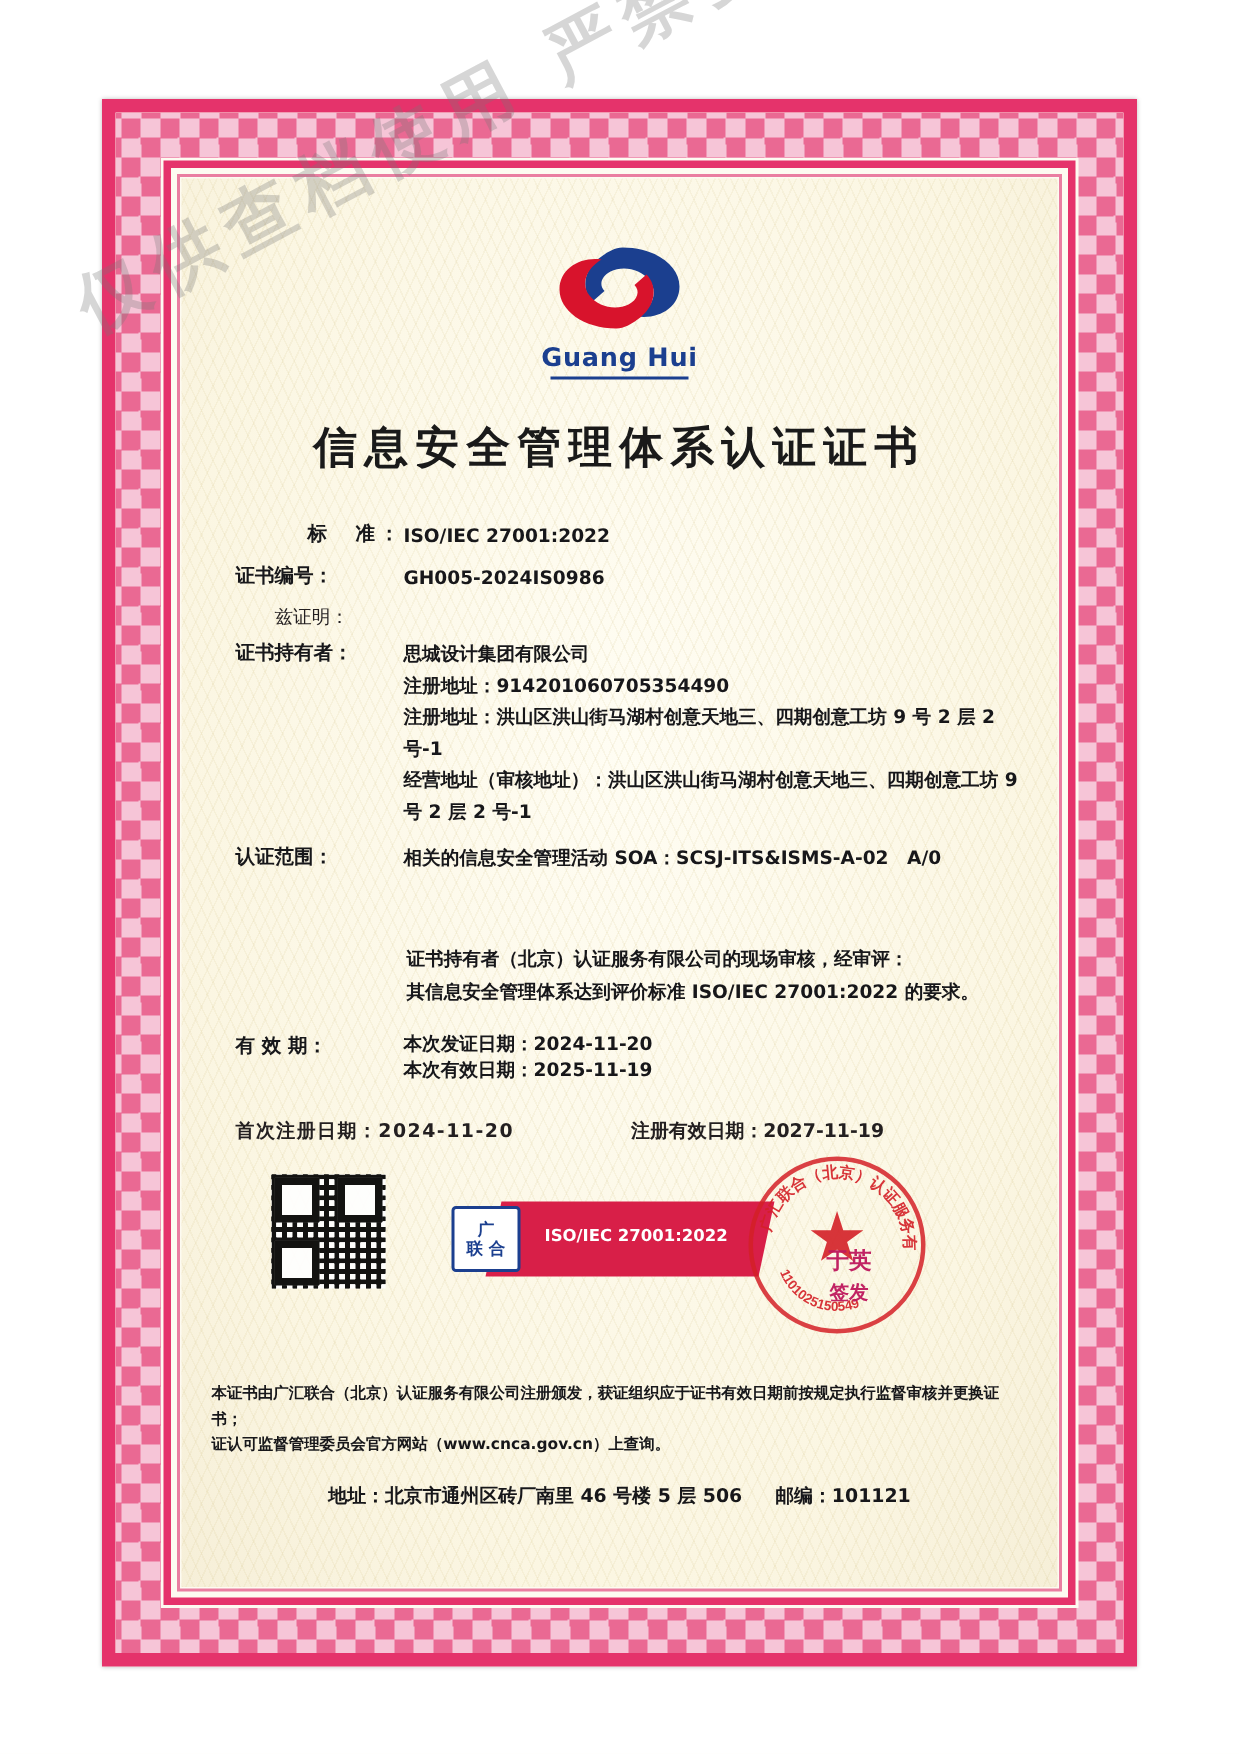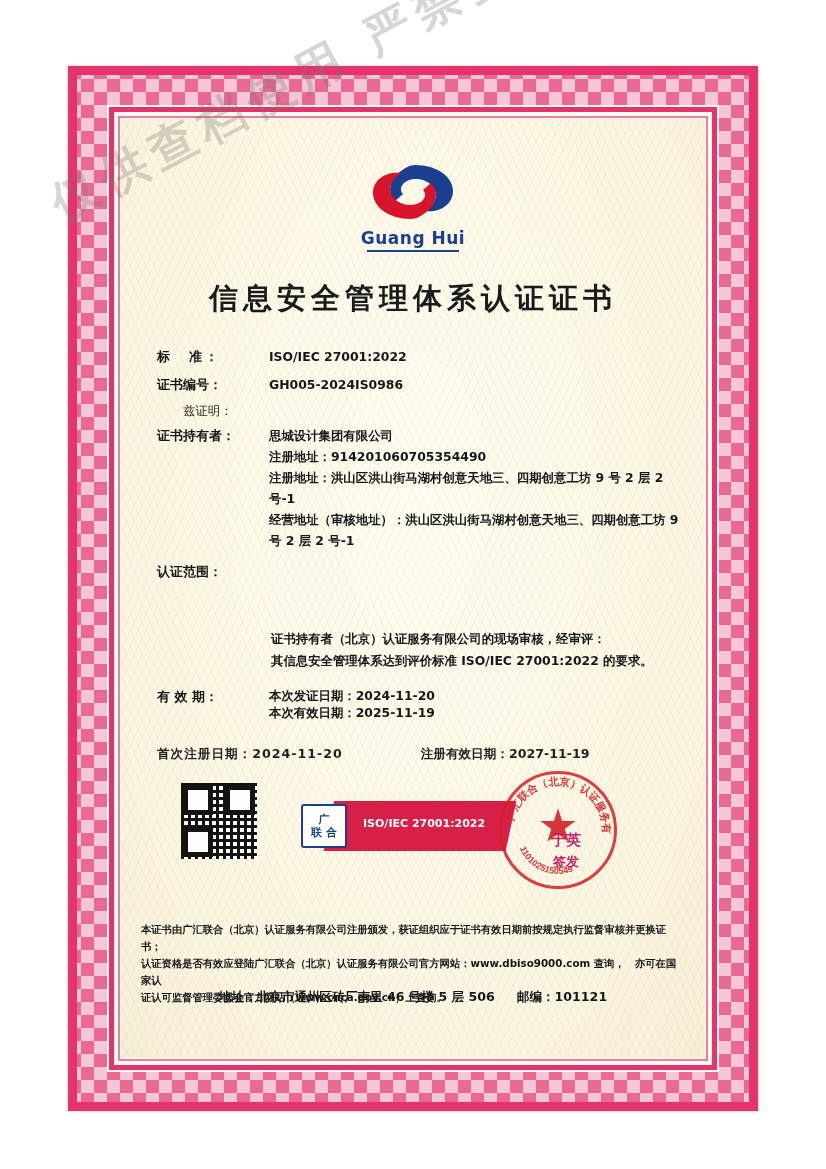--- a/index.html
+++ b/index.html
@@ -133,21 +133,21 @@
     margin-bottom: 7px;
   }
   .lbl {
     width: 112px;
     flex: 0 0 112px;
     font-weight: bold;
     font-size: 13px;
     color: #17171a;
     font-family: "DejaVu Sans", sans-serif;
   }
-  .lbl.sp { letter-spacing: 3px; }
+  .lbl.sp { letter-spacing: 3px; text-align: right; }
   .val {
     flex: 1;
     font-weight: bold;
     font-size: 12.4px;
     color: #17171a;
     font-family: "DejaVu Sans", sans-serif;
   }
   .val .line { display: block; }
 
   .zheng {
@@ -397,20 +397,21 @@
             <span class="line">思城设计集团有限公司</span>
             <span class="line">注册地址：914201060705354490</span>
             <span class="line">注册地址：洪山区洪山街马湖村创意天地三、四期创意工坊 9 号 2 层 2 号-1</span>
             <span class="line">经营地址（审核地址）：洪山区洪山街马湖村创意天地三、四期创意工坊 9 号 2 层 2 号-1</span>
           </div>
         </div>
 
         <div class="row" style="margin-top:10px;">
           <div class="lbl">认证范围：</div>
           <div class="val">
+            <span class="line">相关的信息安全管理活动 SOA：SCSJ-ITS&amp;ISMS-A-02　A/0</span>
           </div>
         </div>
       </div>
 
       <div class="statement">
         <div>证书持有者（北京）认证服务有限公司的现场审核，经审评：</div>
         <div>其信息安全管理体系达到评价标准 ISO/IEC 27001:2022 的要求。</div>
       </div>
 
       <div class="validity">
@@ -465,21 +466,20 @@
         </svg>
         <div class="star">★</div>
       </div>
       <div class="seal-sign">
         <span>于英</span>
         <small>签发</small>
       </div>
 
       <div class="footer-note">
         <div>本证书由广汇联合（北京）认证服务有限公司注册颁发，获证组织应于证书有效日期前按规定执行监督审核并更换证书；</div>
-        <div>认证资格是否有效应登陆广汇联合（北京）认证服务有限公司官方网站：www.dbiso9000.com 查询，　亦可在国家认</div>
         <div>证认可监督管理委员会官方网站（www.cnca.gov.cn）上查询。</div>
       </div>
 
       <div class="footer-addr">
         <span>地址：</span><span>北京市通州区砖厂南里 46 号楼 5 层 506</span>
         &nbsp;&nbsp;&nbsp;
         <span>邮编：</span><span>101121</span>
       </div>
 
     </div>

